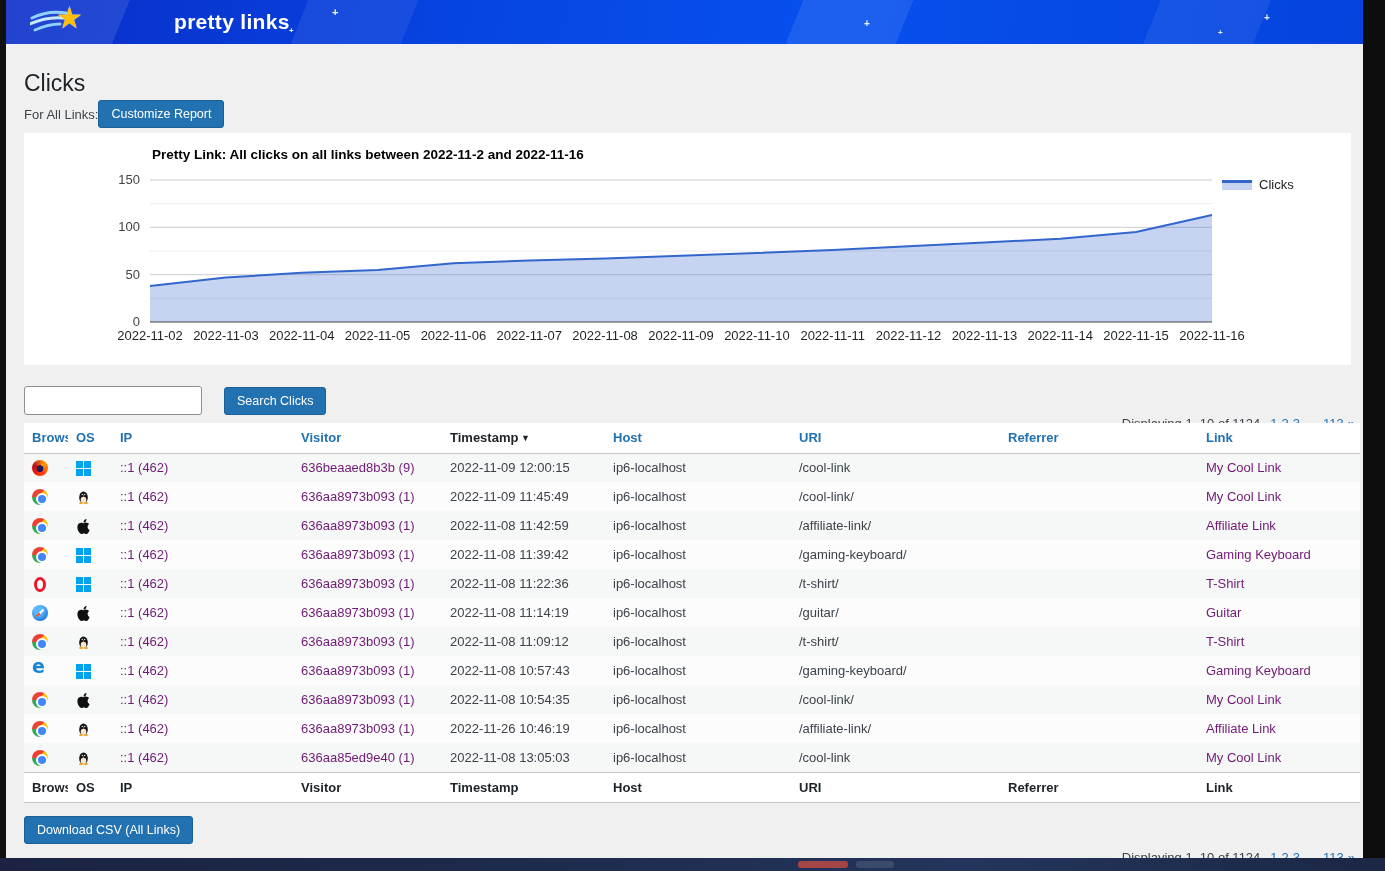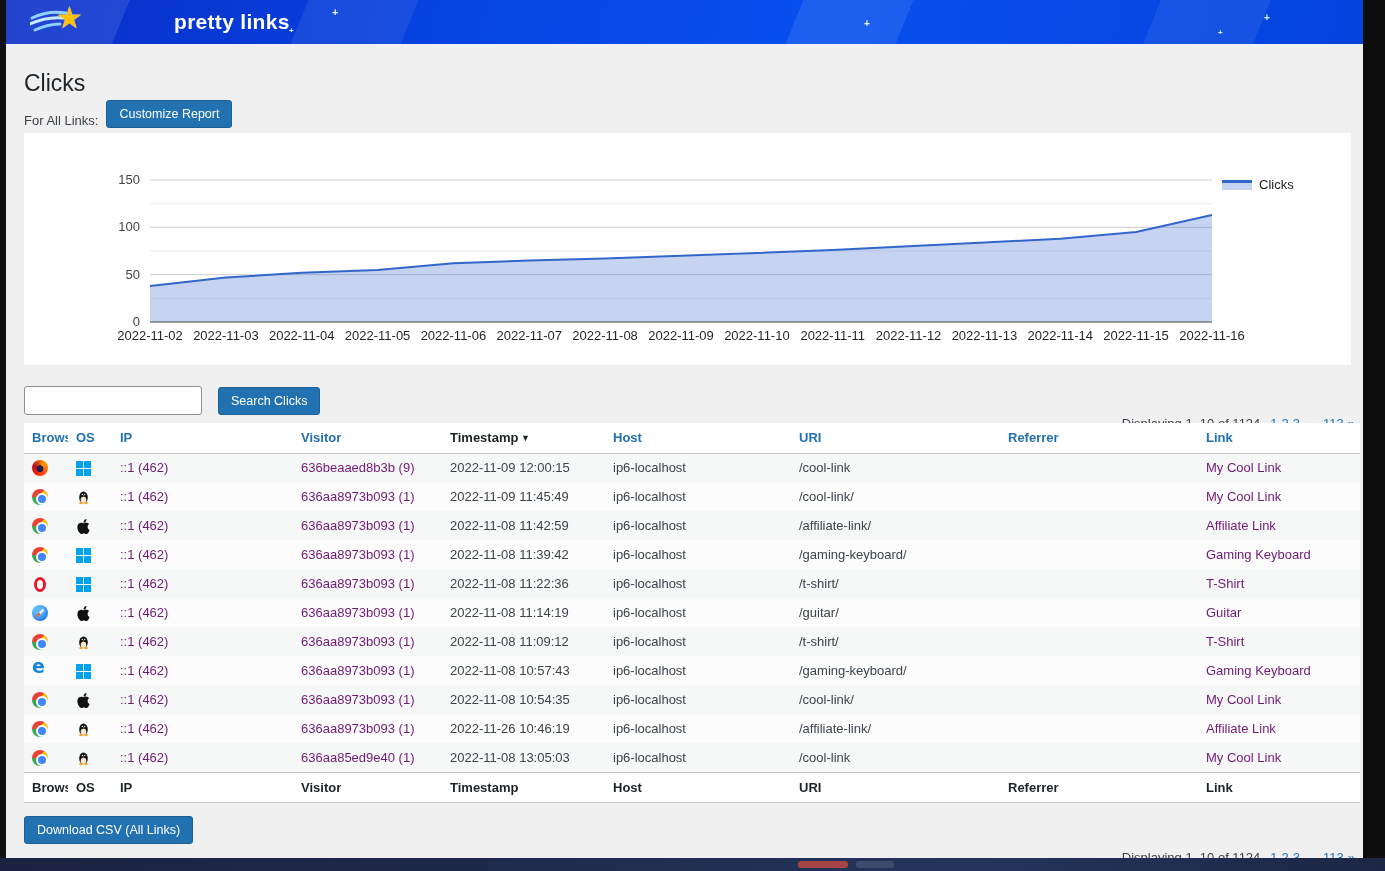--- a/index.html
+++ b/index.html
@@ -27,35 +27,35 @@
       linear-gradient(100deg, #0a2ec9 0%, #0645e2 35%, #0750ee 60%, #0543dd 100%);
     overflow:hidden;
   }
   .brand { position:absolute; left:24px; top:4px; display:flex; align-items:center; }
   .brand-star { position:absolute; left:26px; top:-4px; color:#ffc107; font-size:30px; text-shadow:0 0 1px #fff; }
   .brand-text { margin-left:86px; color:#ffffff; font-size:21px; font-weight:600; letter-spacing:0.3px; line-height:36px; }
   .sparkle { position:absolute; color:#eaf3ff; font-weight:bold; }
 
   
   .page-title { position:absolute; left:24px; top:55px; font-size:23px; font-weight:400; color:#1d2327; }
-  .for-links-row { position:absolute; left:24px; top:100px; font-size:13px; color:#3c434a; display:flex; align-items:flex-end; gap:8px; }
+  .for-links-row { position:absolute; left:24px; top:100px; font-size:13px; color:#3c434a; display:flex; align-items:center; }
   .btn {
     display:inline-block; background:#2271b1; border:1px solid #1a5f96; color:#fff;
     font-size:12.5px; padding:6px 12px; border-radius:3px; cursor:pointer; font-family:"Liberation Sans",sans-serif;
   }
 
   
   .chart-card { position:absolute; left:24px; top:133px; width:1327px; height:232px; background:#ffffff; }
   .chart-title { position:absolute; left:128px; top:14px; font-size:13.5px; font-weight:bold; color:#000; }
   .chart-legend { position:absolute; left:1198px; top:44px; display:flex; align-items:center; gap:7px; font-size:13px; color:#222; }
   .legend-swatch { width:30px; height:10px; background:#c3d3f0; border-top:3px solid #3366cc; }
   #chart-svg { position:absolute; left:0; top:0; }
 
   
-  .search-row { position:absolute; left:24px; top:386px; display:flex; gap:16px; align-items:center; }
+  .search-row { position:absolute; left:24px; top:386px; display:flex; gap:22px; align-items:center; }
   .search-input { width:178px; height:29px; border:1px solid #8c8f94; border-radius:3px; background:#fff; padding:0 8px; font-size:13px; }
   .pagination { position:absolute; font-size:13px; color:#3c434a; white-space:nowrap; }
   .pagination.top { top:392px; right:28px; }
   .pagination.bottom { top:826px; right:28px; }
   .pg-links { display:inline-block; margin-left:8px;margin-top:24px; }
   .pg-link { color:#2271b1; text-decoration:underline; margin:0 2px; }
   .pg-dots { margin:0 3px; color:#3c434a; }
 
   
   table.clicks { position:absolute; left:24px; top:423px; width:1336px; border-collapse:collapse; font-size:13px; table-layout:fixed; }
@@ -156,20 +156,21 @@
       <text x="581.1" y="207" text-anchor="middle" font-size="13" fill="#1d2327" font-family="Liberation Sans, sans-serif">2022-11-08</text>
       <text x="657.0" y="207" text-anchor="middle" font-size="13" fill="#1d2327" font-family="Liberation Sans, sans-serif">2022-11-09</text>
       <text x="732.9" y="207" text-anchor="middle" font-size="13" fill="#1d2327" font-family="Liberation Sans, sans-serif">2022-11-10</text>
       <text x="808.7" y="207" text-anchor="middle" font-size="13" fill="#1d2327" font-family="Liberation Sans, sans-serif">2022-11-11</text>
       <text x="884.6" y="207" text-anchor="middle" font-size="13" fill="#1d2327" font-family="Liberation Sans, sans-serif">2022-11-12</text>
       <text x="960.4" y="207" text-anchor="middle" font-size="13" fill="#1d2327" font-family="Liberation Sans, sans-serif">2022-11-13</text>
       <text x="1036.3" y="207" text-anchor="middle" font-size="13" fill="#1d2327" font-family="Liberation Sans, sans-serif">2022-11-14</text>
       <text x="1112.1" y="207" text-anchor="middle" font-size="13" fill="#1d2327" font-family="Liberation Sans, sans-serif">2022-11-15</text>
       <text x="1188.0" y="207" text-anchor="middle" font-size="13" fill="#1d2327" font-family="Liberation Sans, sans-serif">2022-11-16</text>
     </svg>
+  <div class="chart-title">Pretty Link: All clicks on all links between 2022-11-2 and 2022-11-16</div>
   <div class="chart-legend">
     <span class="legend-swatch"></span>
     <span>Clicks</span>
   </div>
 </section>
 
 <div class="search-row">
   <input class="search-input" type="text" style="">
   <button class="btn">Search Clicks</button>
 </div>

